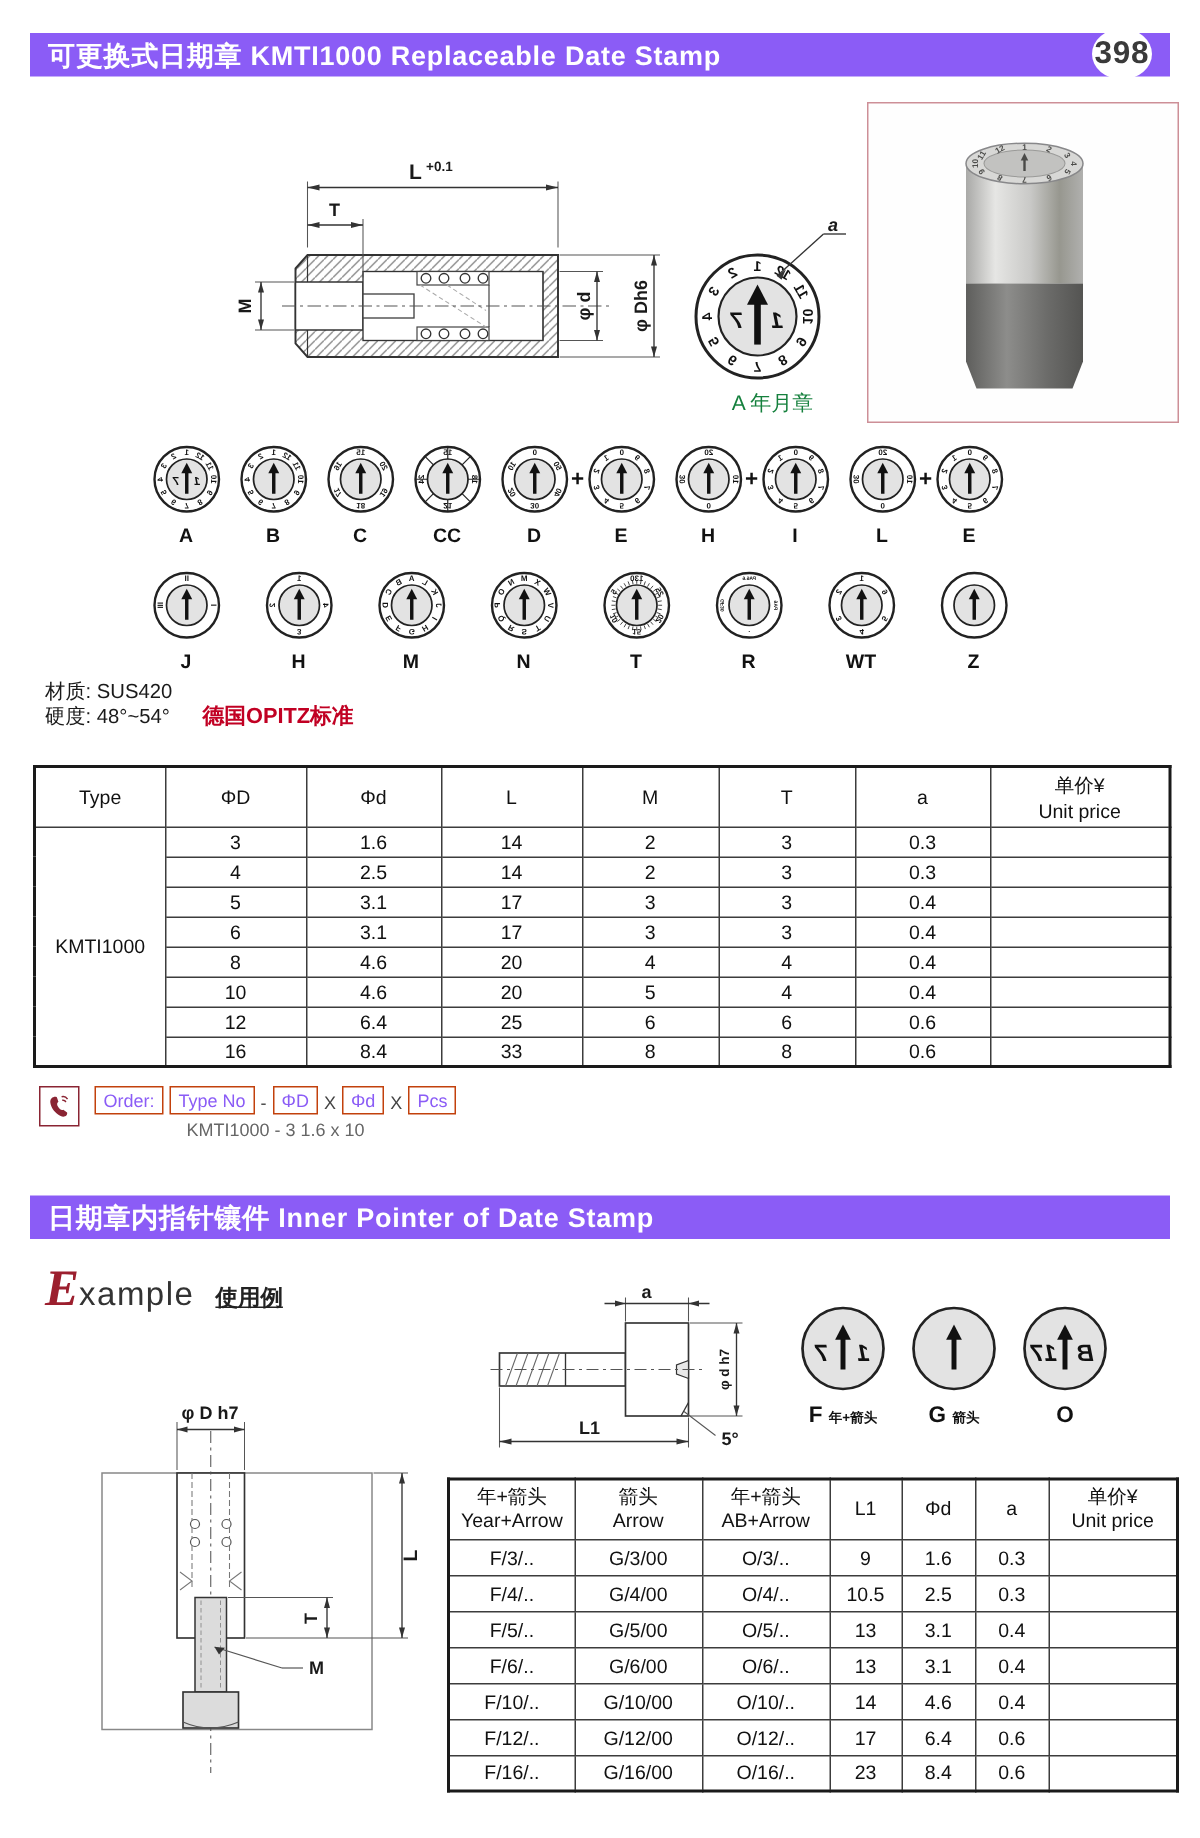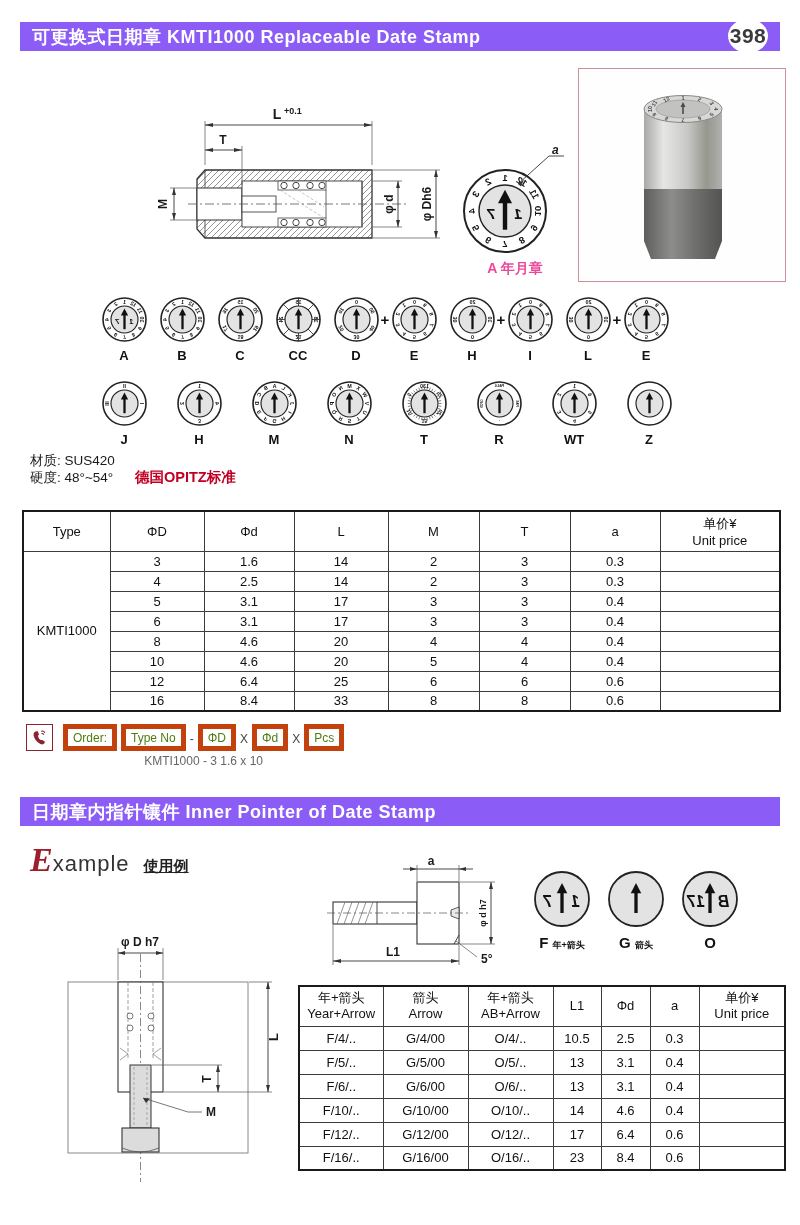--- a/index.html
+++ b/index.html
@@ -45,21 +45,21 @@
   #spec-table th { height:40px; }
   #spec-table td { height:20px; }
   #pointer-table { left:298px; top:985px; width:486px; }
   #pointer-table th { height:40px; line-height:16px; }
   #pointer-table td { height:24px; }
 
   
   .orderwrap { position:absolute; left:26px; top:724px; display:flex; align-items:flex-start; }
   .phonebox { width:27px; height:27px; border:1.5px solid #8a2433; display:flex;
     align-items:center; justify-content:center; margin-right:8px; }
-  .obox { border:5px solid #c2410c; color:#4d7c0f; font-size:12px; padding:1.5px 5px;
+  .obox { border:1px solid #c2410c; color:#8b5cf6; font-size:12px; padding:1.5px 5px;
     margin:0 2px; white-space:nowrap; }
   .osep { font-size:12px; color:#444; margin:2px 2px 0; }
   .oexample { font-size:12px; color:#666; margin-top:3px; text-align:center; }
 
   
   .exhdr { position:absolute; left:30px; top:845px; display:flex; align-items:baseline; }
   .exE { font-family:"Liberation Serif", serif; font-style:italic; color:#9c1f2e;
     font-size:34px; font-weight:bold; line-height:30px; }
   .exRest { font-size:22px; color:#333; letter-spacing:1px; }
   .exZh { font-size:15px; color:#222; margin-left:14px; font-weight:bold;text-decoration:underline; }
@@ -178,21 +178,21 @@
             <polygon points="0,-21.32 -7.0200000000000005,-7.8 7.0200000000000005,-7.8" fill="#111"></polygon>
           </g>
         </svg></div>
       <svg width="126" height="112" viewBox="0 0 126 112" style="position:absolute;left:0;top:0;">
       <line x1="97" y1="10" x2="66" y2="38" stroke="#333" stroke-width="0.9"></line>
       <polygon points="66,38 72,33.5 69,40.5" fill="#333"></polygon>
       <line x1="97" y1="10" x2="112" y2="10" stroke="#333" stroke-width="0.9"></line>
       <text x="100" y="8" class="dimtxt" style="font-style:italic">a</text>
     </svg>
     </div>
-  <div style="font-size:14px; font-weight:bold; color:#ec4899; margin-top:2px;">A 年月章</div>
+  <div style="font-size:14px; font-weight:normal; color:#15803d; margin-top:2px;">A 年月章</div>
 </div>
 
 <div class="photobox">
   <svg width="206" height="212" viewBox="0 0 206 212">
     <defs>
       <linearGradient id="silver" x1="0" y1="0" x2="1" y2="0">
         <stop offset="0" stop-color="#a9a9a7"></stop>
           <stop offset="0.25" stop-color="#e6e6e4"></stop>
         <stop offset="0.55" stop-color="#c9c9c7"></stop>
           <stop offset="0.8" stop-color="#97978f"></stop>
@@ -864,20 +864,29 @@
       <tr>
         <th>年+箭头<br>Year+Arrow</th>
         <th>箭头<br>Arrow</th>
         <th>年+箭头<br>AB+Arrow</th>
         <th>L1</th>
         <th>Φd</th>
         <th>a</th>
         <th>单价¥<br>Unit price</th>
       </tr>
       <tr>
+        <td>F/3/..</td>
+        <td>G/3/00</td>
+        <td>O/3/..</td>
+        <td>9</td>
+        <td>1.6</td>
+        <td>0.3</td>
+        <td></td>
+      </tr>
+      <tr>
         <td>F/4/..</td>
         <td>G/4/00</td>
         <td>O/4/..</td>
         <td>10.5</td>
         <td>2.5</td>
         <td>0.3</td>
         <td></td>
       </tr>
       <tr>
         <td>F/5/..</td>

